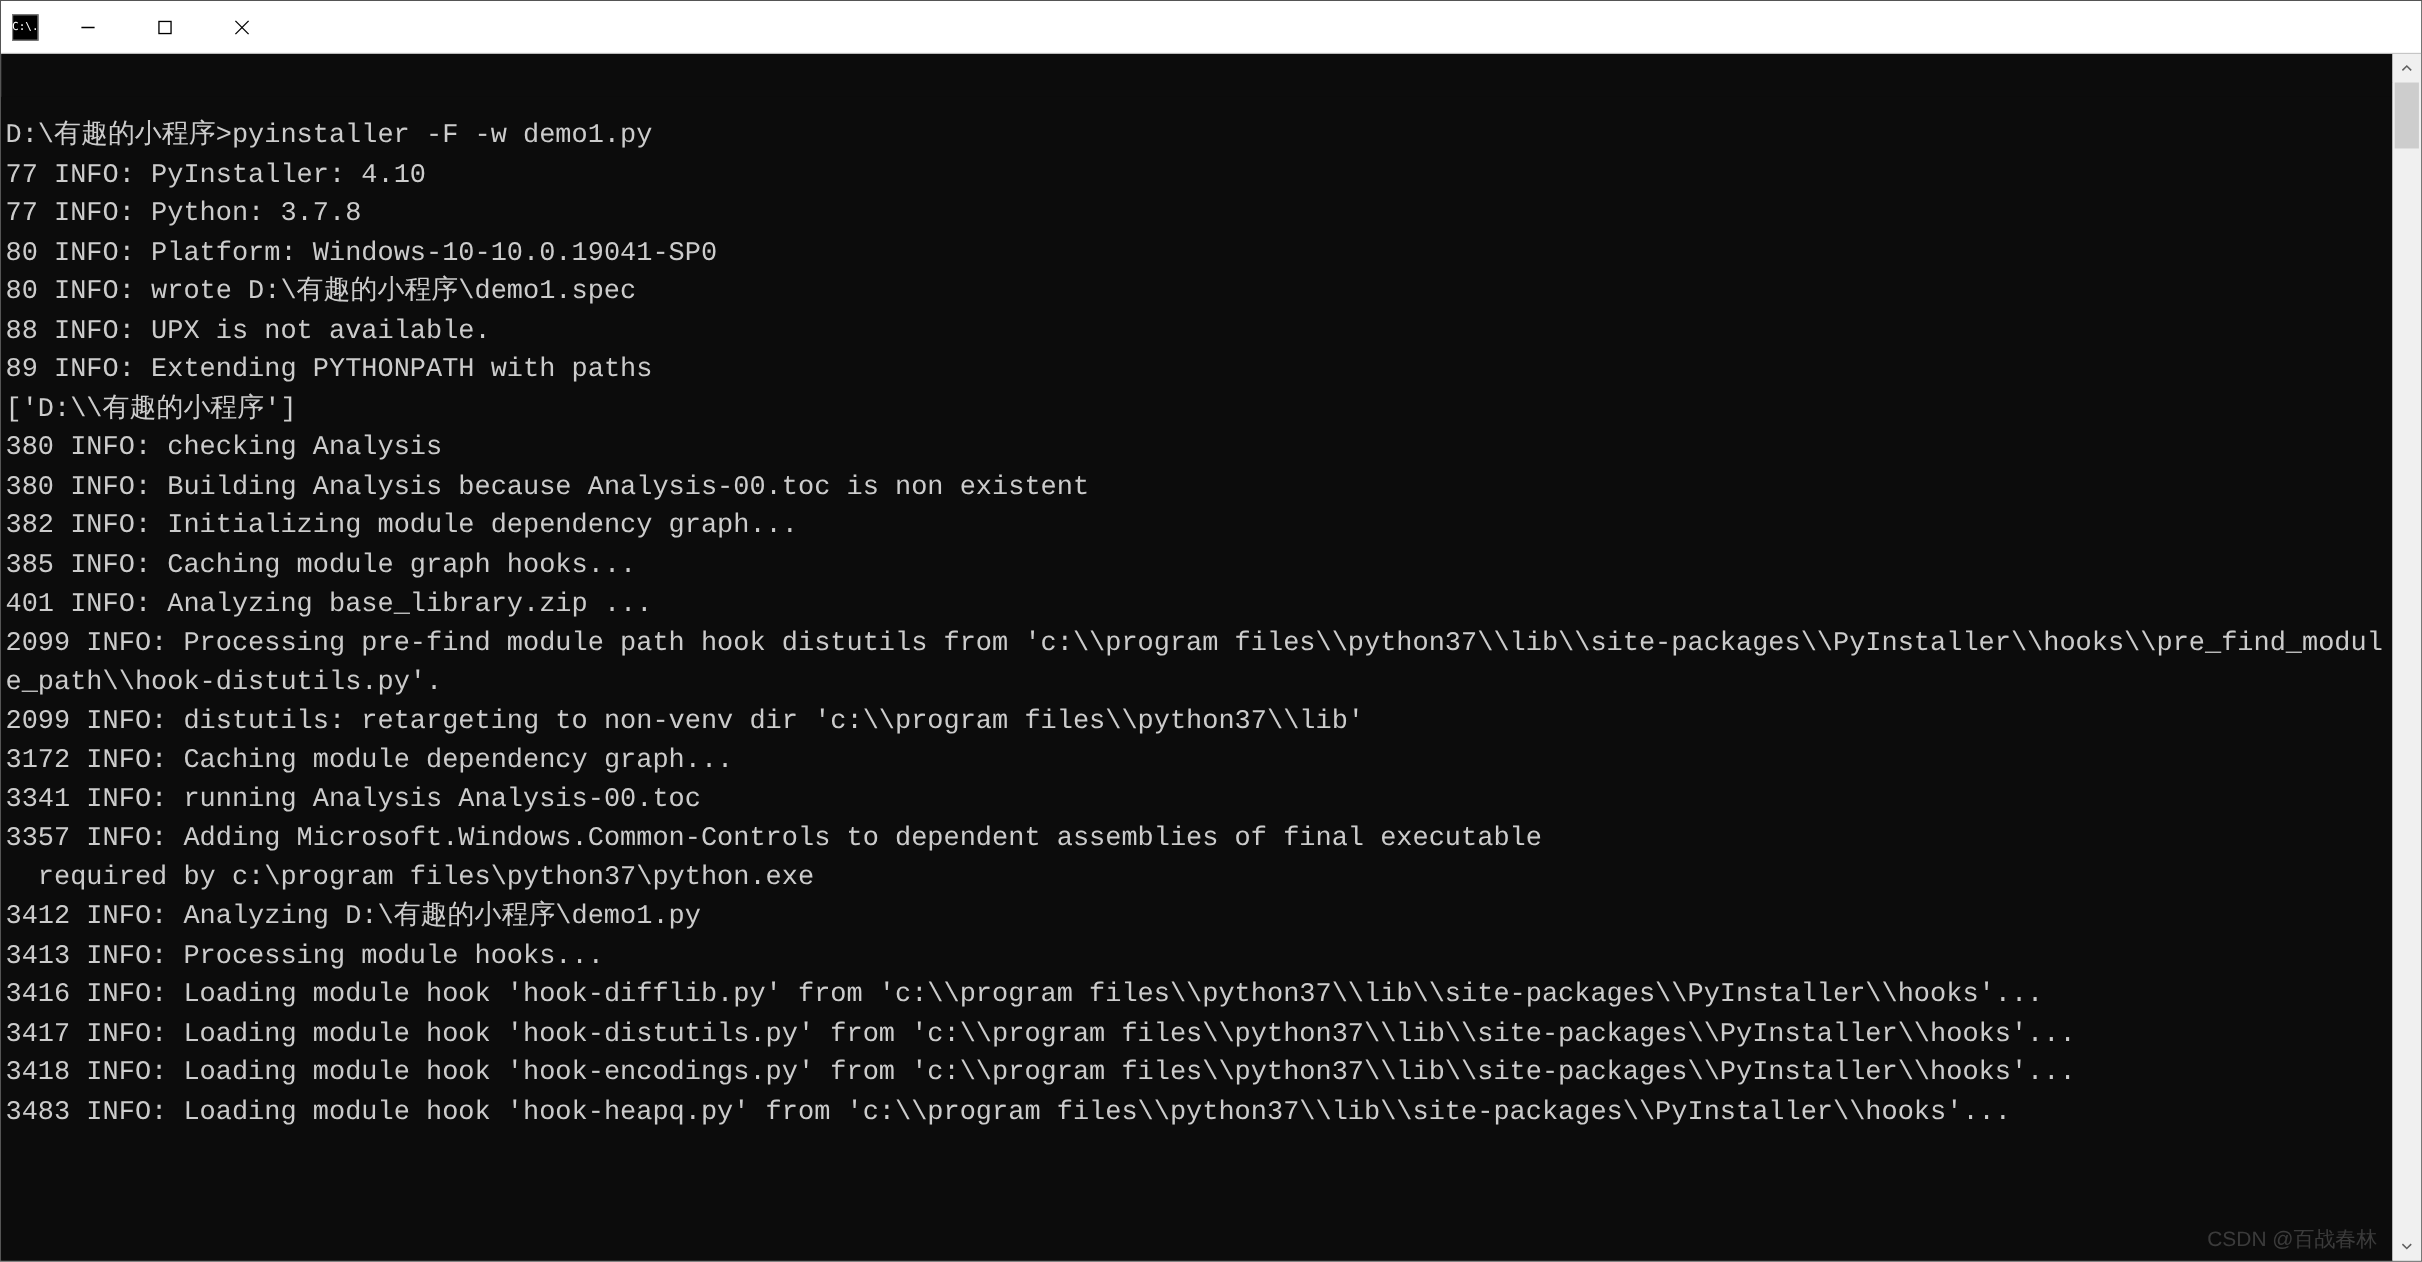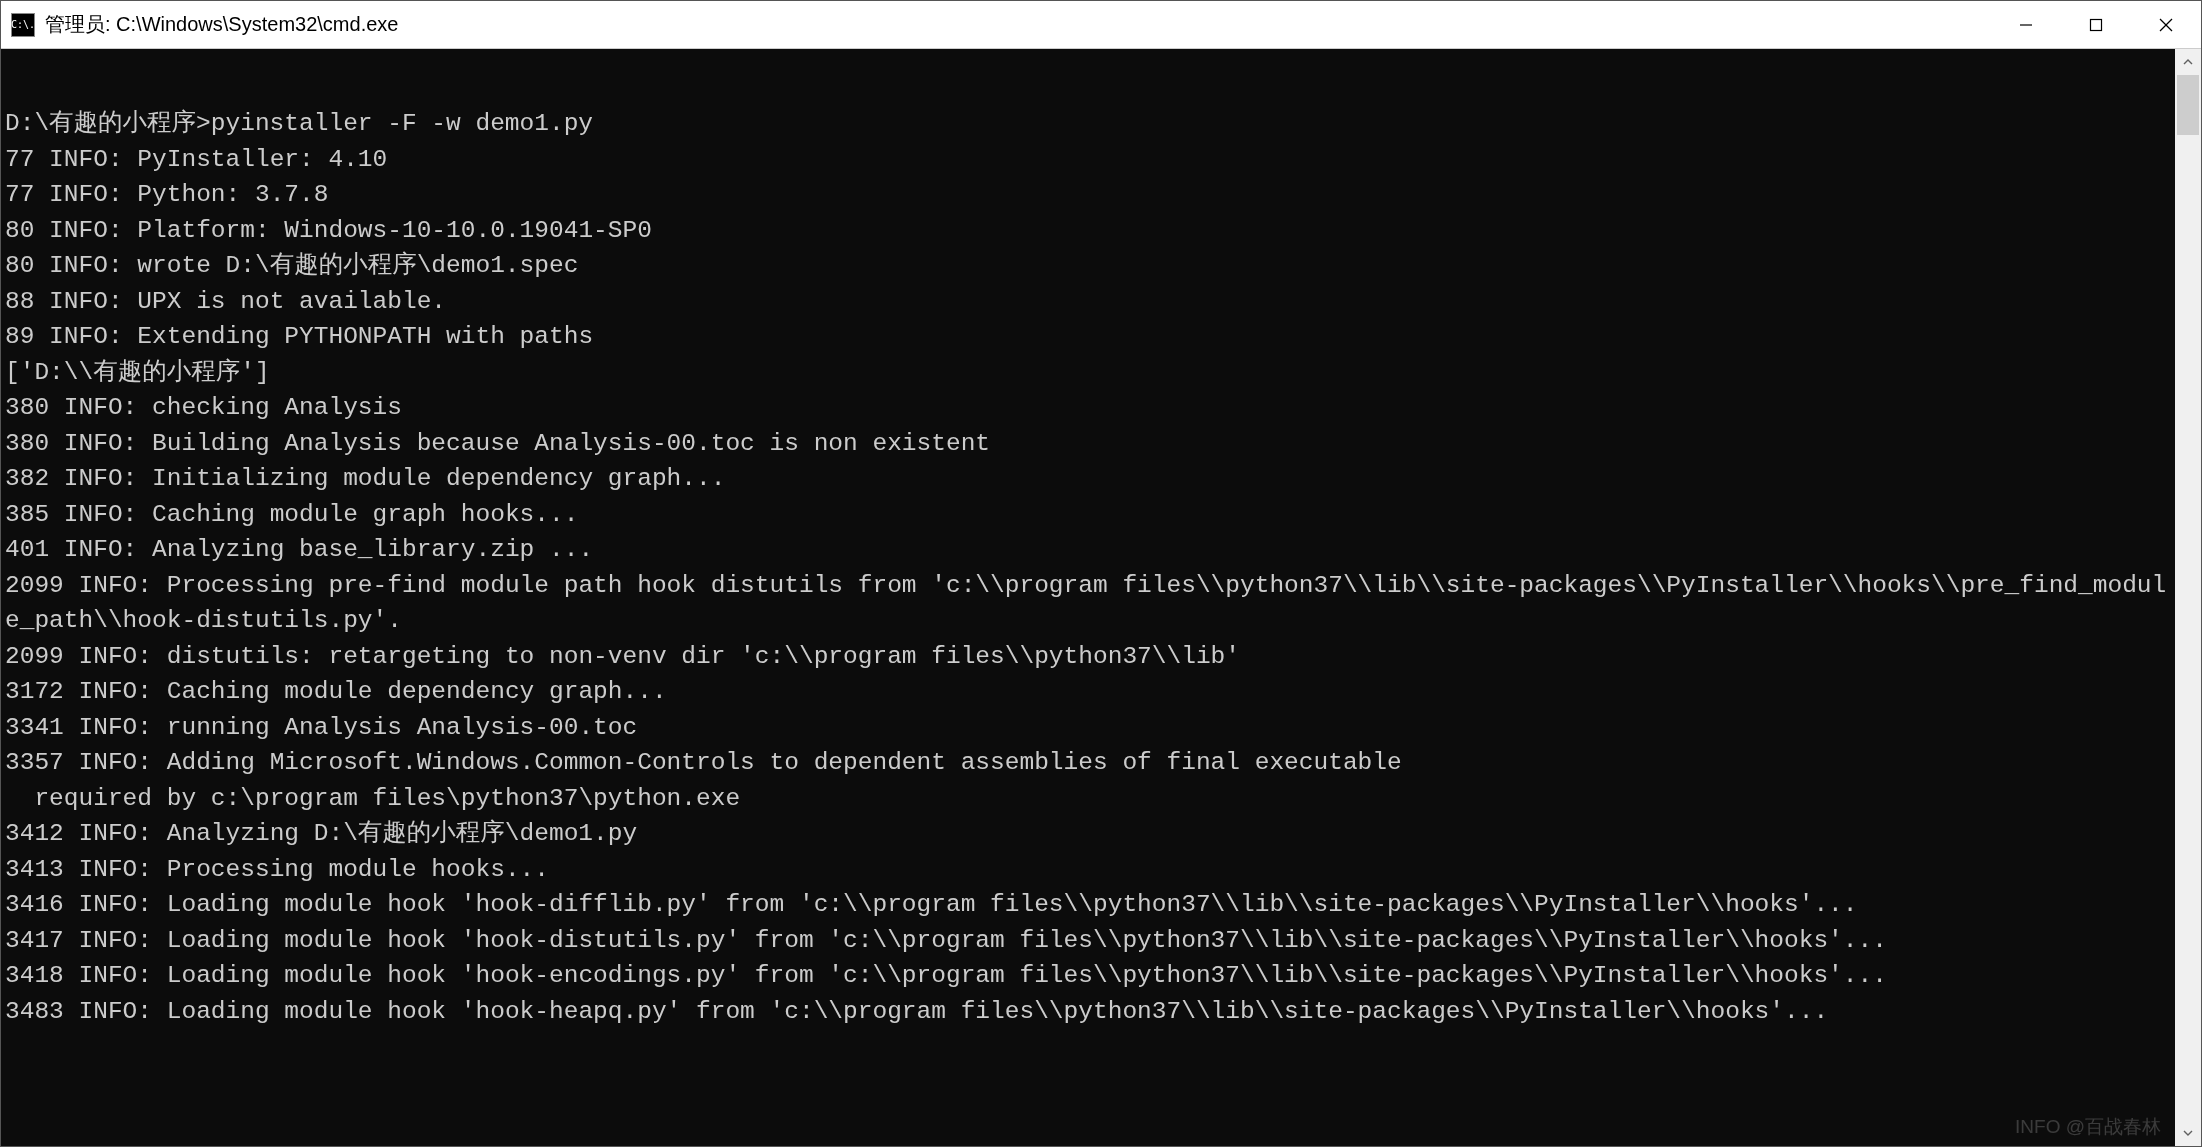--- a/index.html
+++ b/index.html
@@ -122,21 +122,20 @@
       pointer-events: none;
       font-family: sans-serif;
     }
   </style>
 </head>
 <body>
 
 <div class="window">
   <div class="titlebar">
     <div class="titlebar-icon">C:\.</div>
-    <div class="titlebar-title">管理员: C:\Windows\System32\cmd.exe</div>
     <div class="titlebar-controls">
       <div class="titlebar-btn">
         <svg viewBox="0 0 16 16">
             <line x1="2" y1="8" x2="14" y2="8" stroke="#000" stroke-width="1.2"></line>
           </svg>
       </div>
       <div class="titlebar-btn">
         <svg viewBox="0 0 16 16">
             <rect x="2.5" y="2.5" width="11" height="11" fill="none" stroke="#000" stroke-width="1.2"></rect>
           </svg>
@@ -183,15 +182,15 @@
       </div>
       <div class="scroll-track">
         <div class="scroll-thumb"></div>
       </div>
       <div class="scroll-btn">
         <svg width="10" height="10" viewBox="0 0 10 10">
             <path d="M1 3 L5 7 L9 3" fill="none" stroke="#606060" stroke-width="1.4"></path>
           </svg>
       </div>
     </div>
-    <div class="watermark">INFO @百战春林</div>
+    <div class="watermark">CSDN @百战春林</div>
   </div>
 </div>
 
 </body></html>

